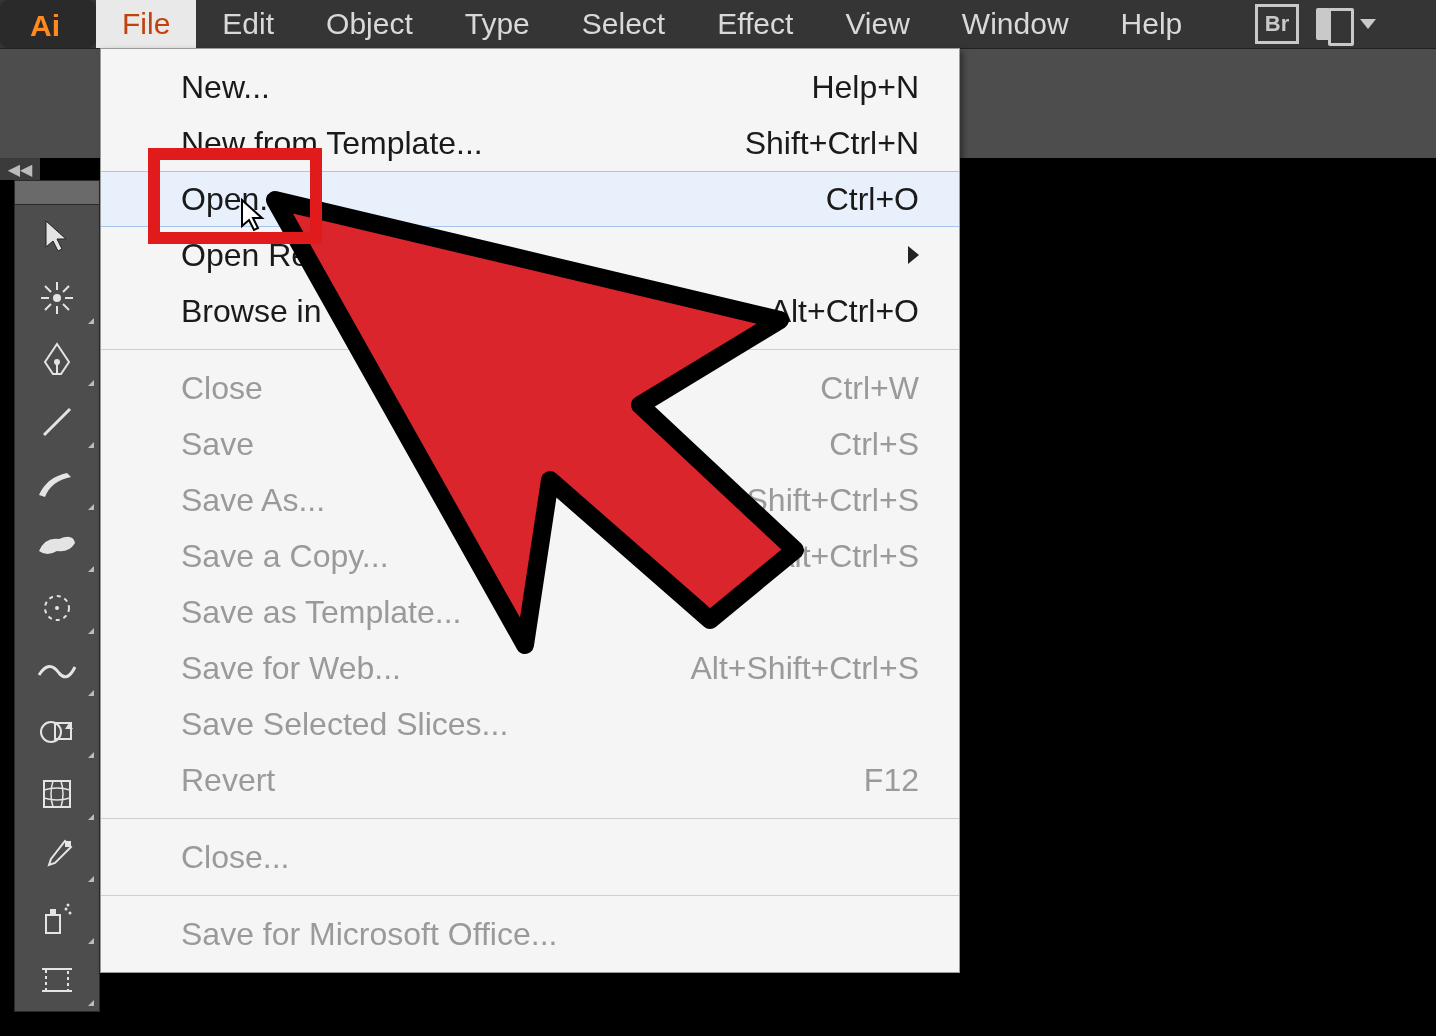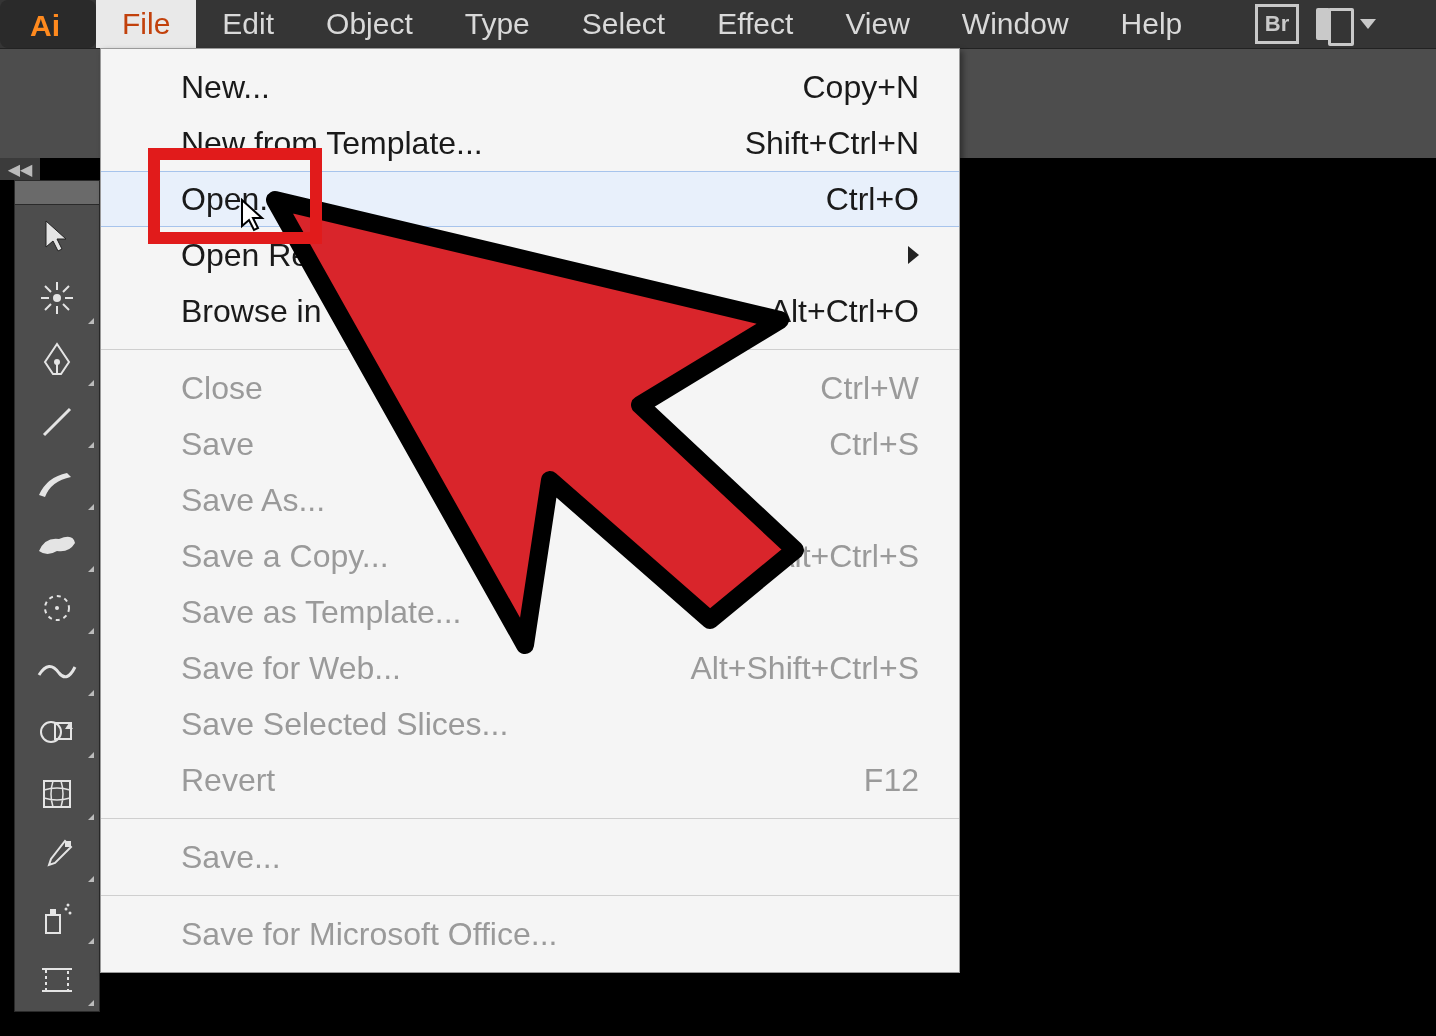--- a/index.html
+++ b/index.html
@@ -314,21 +314,21 @@
       <line x1="2" y1="4" x2="32" y2="4" stroke="#e4e4e4" stroke-width="2"></line>
       <line x1="2" y1="26" x2="32" y2="26" stroke="#e4e4e4" stroke-width="2"></line>
     </svg>
   </div>
 </div>
 
 <div class="dropdown">
   <div class="grp">
     <div class="dd-item">
       <span class="dd-label">New...</span>
-      <span class="dd-short">Copy+N</span>
+      <span class="dd-short">Help+N</span>
     </div>
     <div class="dd-item">
       <span class="dd-label">New from Template...</span>
       <span class="dd-short">Shift+Ctrl+N</span>
     </div>
     <div class="dd-item highlight">
       <span class="dd-label">Open...</span>
       <span class="dd-short">Ctrl+O</span>
     </div>
     <div class="dd-item">
@@ -345,20 +345,21 @@
     <div class="dd-item disabled">
       <span class="dd-label">Close</span>
       <span class="dd-short">Ctrl+W</span>
     </div>
     <div class="dd-item disabled">
       <span class="dd-label">Save</span>
       <span class="dd-short">Ctrl+S</span>
     </div>
     <div class="dd-item disabled">
       <span class="dd-label">Save As...</span>
+      <span class="dd-short">Shift+Ctrl+S</span>
     </div>
     <div class="dd-item disabled">
       <span class="dd-label">Save a Copy...</span>
       <span class="dd-short">Alt+Ctrl+S</span>
     </div>
     <div class="dd-item disabled">
       <span class="dd-label">Save as Template...</span>
     </div>
     <div class="dd-item disabled">
       <span class="dd-label">Save for Web...</span>
@@ -368,21 +369,21 @@
       <span class="dd-label">Save Selected Slices...</span>
     </div>
     <div class="dd-item disabled">
       <span class="dd-label">Revert</span>
       <span class="dd-short">F12</span>
     </div>
   </div>
   <hr>
   <div class="grp">
     <div class="dd-item disabled">
-      <span class="dd-label">Save...</span>
+      <span class="dd-label">Close...</span>
     </div>
   </div>
   <hr>
   <div class="grp">
     <div class="dd-item disabled">
       <span class="dd-label">Save for Microsoft Office...</span>
     </div>
   </div>
 </div>
 

